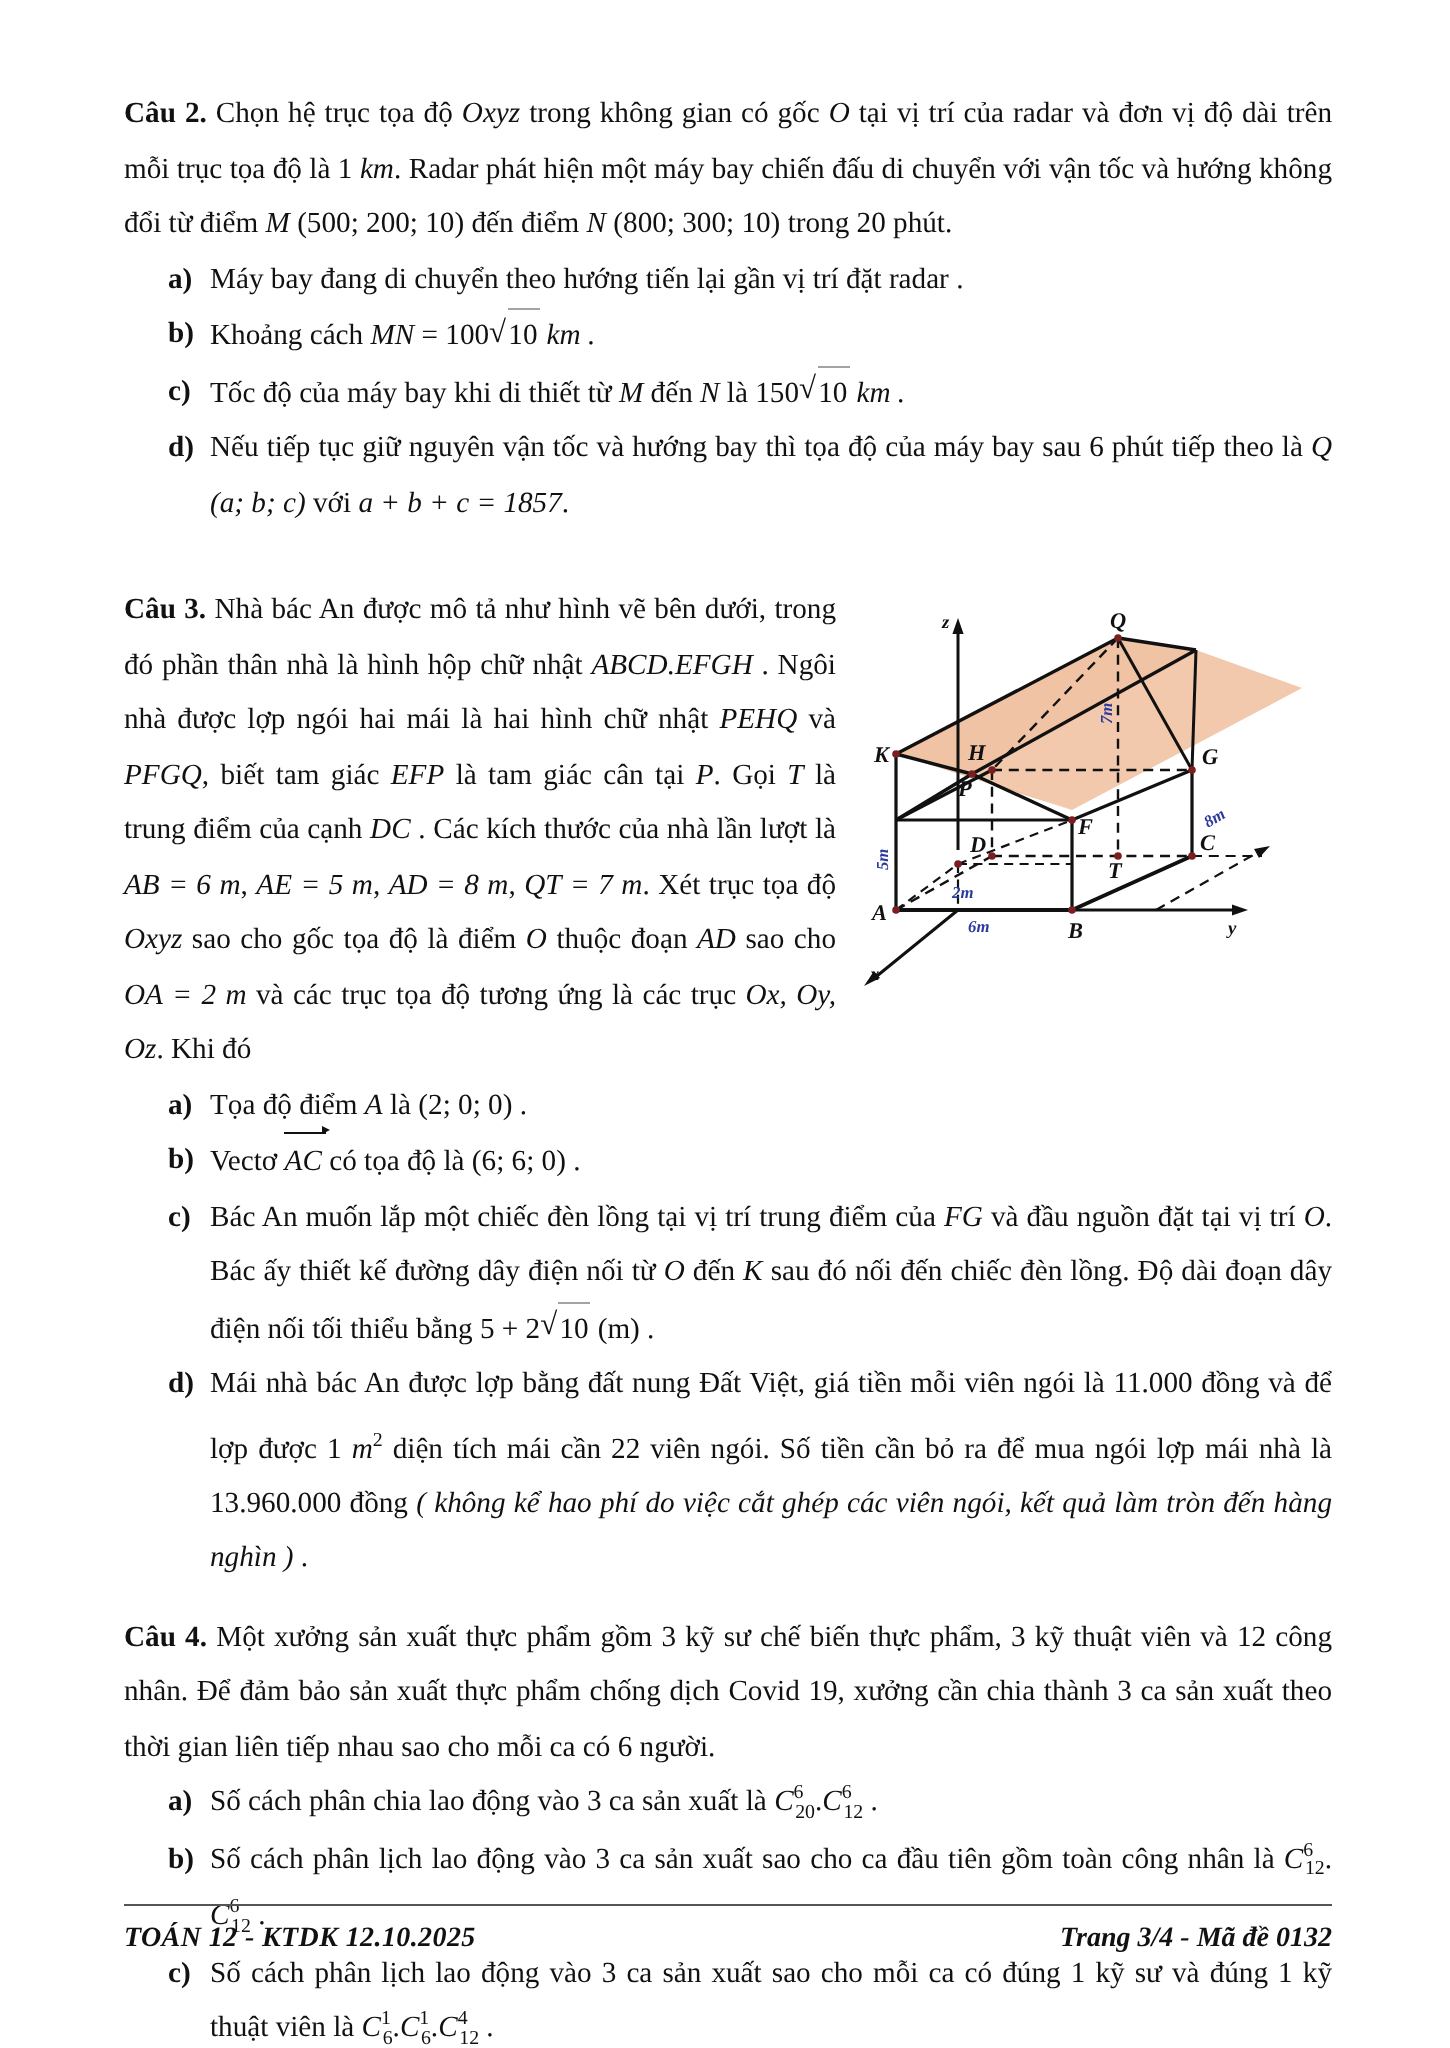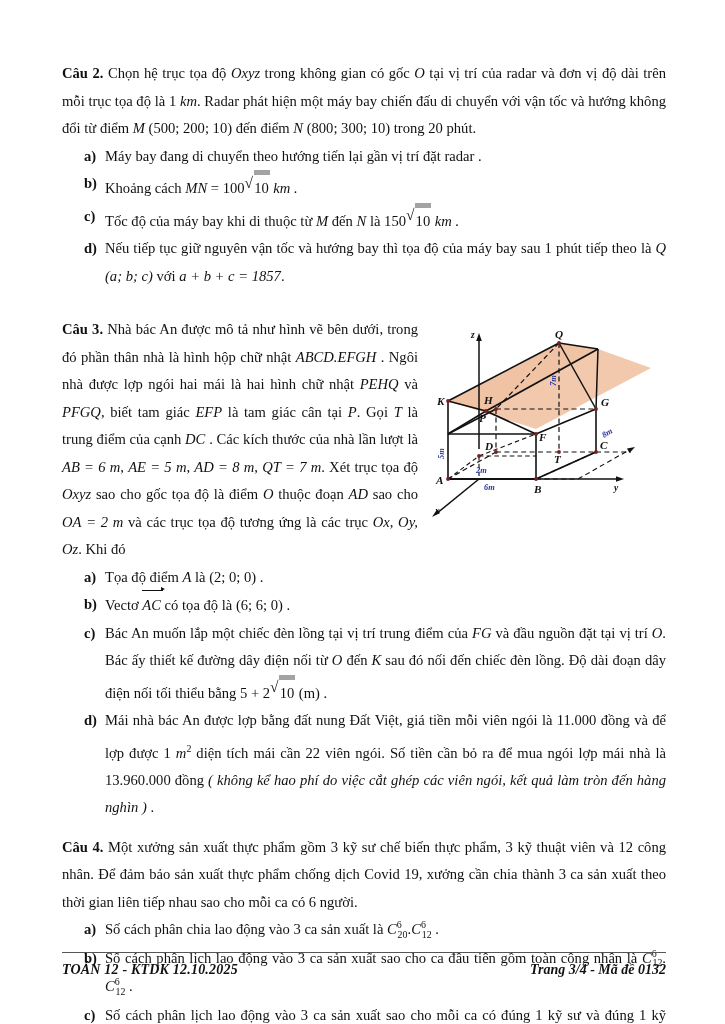--- a/index.html
+++ b/index.html
@@ -26,21 +26,21 @@
     position: absolute;
     left: 62px;
     top: 44px;
     width: 604px;
   }
   .qlabel { font-weight: bold; }
   .it { font-style: italic; }
   .mathvar { font-family: "Liberation Serif", serif; font-style: italic; }
 
   
-  .question { margin-bottom: 4px; margin-top: 16px; }
+  .question { margin-bottom: 4px; }
   .qbody { font-size: 14.6px; line-height: 27.5px; text-align: justify; }
 
   
   .subitems { margin: 0; padding: 0; list-style: none; }
   .subitem {
     display: flex;
     align-items: flex-start;
     font-size: 14.6px;
     line-height: 27.5px;
     padding-left: 22px;
@@ -74,21 +74,21 @@
   }
   .sqrt::before {
     content: "√";
     position: absolute;
     left: 0;
     top: -0.07em;
     font-size: 1.06em;
     font-style: normal;
   }
   .sqrt > .rad {
-    border-top: 5px solid #a3a3a3;
+    border-top: 1px solid #a3a3a3;
     padding: 0 0.06em 0 0.04em;
     display: inline-block;
     font-style: normal;
   }
 
   
   .vec {
     display: inline-block;
     position: relative;
     font-style: italic;
@@ -214,25 +214,25 @@
         <li class="subitem">
           <span class="sub-marker">a)</span>
           <span class="sub-text">Máy bay đang di chuyển theo hướng tiến lại gần vị trí đặt radar .</span>
         </li>
         <li class="subitem">
           <span class="sub-marker">b)</span>
           <span class="sub-text"><span>Khoảng cách </span><span class="mathvar">MN</span><span> = 100</span><span class="sqrt"><span class="rad">10</span></span><span class="it"> km .</span></span>
         </li>
         <li class="subitem">
           <span class="sub-marker">c)</span>
-          <span class="sub-text"><span>Tốc độ của máy bay khi di thuộc từ </span><span class="mathvar">M</span><span> đến </span><span class="mathvar">N</span><span> là 150</span><span class="sqrt"><span class="rad">10</span></span><span class="it"> km .</span></span>
+          <span class="sub-text"><span>Tốc độ của máy bay khi di thiết từ </span><span class="mathvar">M</span><span> đến </span><span class="mathvar">N</span><span> là 150</span><span class="sqrt"><span class="rad">10</span></span><span class="it"> km .</span></span>
         </li>
         <li class="subitem">
           <span class="sub-marker">d)</span>
-          <span class="sub-text"><span>Nếu tiếp tục giữ nguyên vận tốc và hướng bay thì tọa độ của máy bay sau 1 phút tiếp theo là </span><span class="mathvar">Q (a; b; c)</span><span> với </span><span class="mathvar">a + b + c = 1857</span><span>.</span></span>
+          <span class="sub-text"><span>Nếu tiếp tục giữ nguyên vận tốc và hướng bay thì tọa độ của máy bay sau 6 phút tiếp theo là </span><span class="mathvar">Q (a; b; c)</span><span> với </span><span class="mathvar">a + b + c = 1857</span><span>.</span></span>
         </li>
       </ul>
     </div>
 
     <div class="question clearfix" style="margin-top:26px;">
 
       <div class="figure-wrap">
         <div class="fig">
           <svg width="240" height="205" viewBox="0 0 240 205" xmlns="http://www.w3.org/2000/svg">
 

